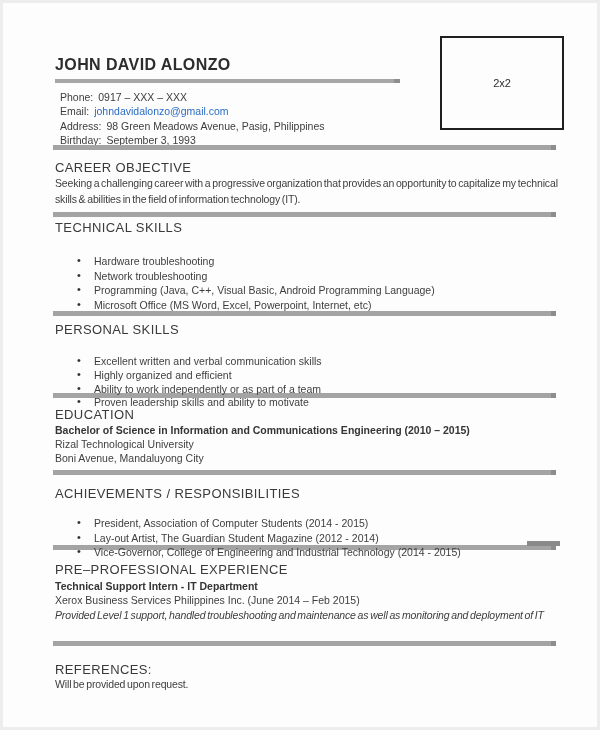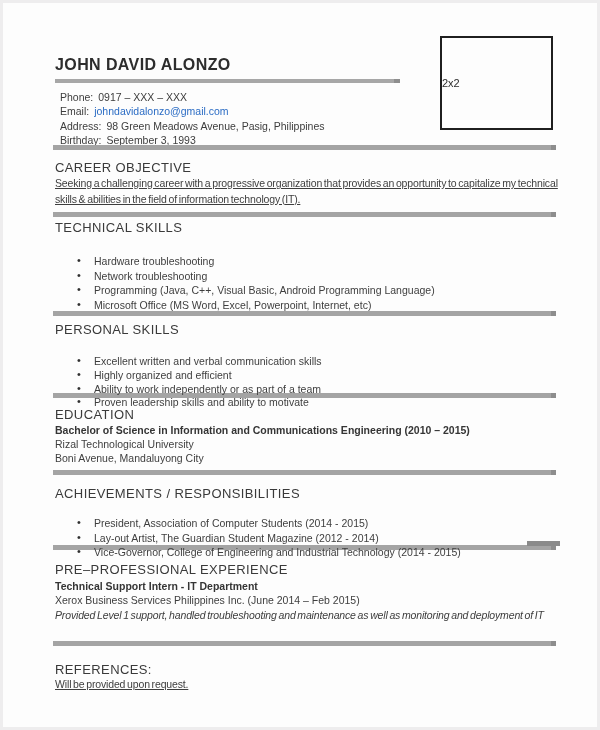--- a/index.html
+++ b/index.html
@@ -25,43 +25,43 @@
   .name-underline::after{
     content:"";position:absolute;right:0;top:0;width:6px;height:4px;background:#8e8e8e;
   }
   .contact{
     left:57px;top:87px;
     font-size:10.5px;line-height:14.4px;color:#3d3d3d;
   }
   .contact .lbl{margin-right:5px;margin-top:40px;}
   .contact a{color:#2b6cc4;cursor:pointer;margin-top:44px;}
   .photo-box{
-    left:437px;top:33px;width:113px;height:94px;
+    left:437px;top:33px;width:124px;height:94px;
     border:2px solid #1f1f1f;background:#fdfdfd;
-    display:flex;align-items:center;
+    display:flex;align-items:center;justify-content:center;
     font-size:11px;color:#2d2d2d;
   }
   .divider{
     left:50px;width:503px;height:5px;background:#a4a4a4;
   }
   .divider::after{
     content:"";position:absolute;right:0;top:0;width:5px;height:5px;background:#8d8d8d;
   }
   .divider-offcut{
     left:524px;top:538px;width:33px;height:5px;background:#8a8a8a;
   }
   .sec-title{
     left:52px;
     font-size:13px;color:#3a3a3a;letter-spacing:.4px;white-space:nowrap;
   }
   .body-text{
     left:52px;
     font-size:10.5px;line-height:15.5px;
     letter-spacing:-.15px;word-spacing:-1px;
-    width:505px;color:#3e3e3e;text-decoration:underline;
+    width:505px;color:#3e3e3e;
   }
   .bullets{
     left:52px;margin:16px;padding:0;list-style:none;
     font-size:10.5px;color:#3e3e3e;width:500px;
   }
   .bullets li{position:relative;padding-left:23px;}
   .bullets li::before{
     content:"\2022";position:absolute;left:6px;top:-1px;font-size:11px;color:#2f2f2f;
   }
   .li-15 li{height:14.6px;}

